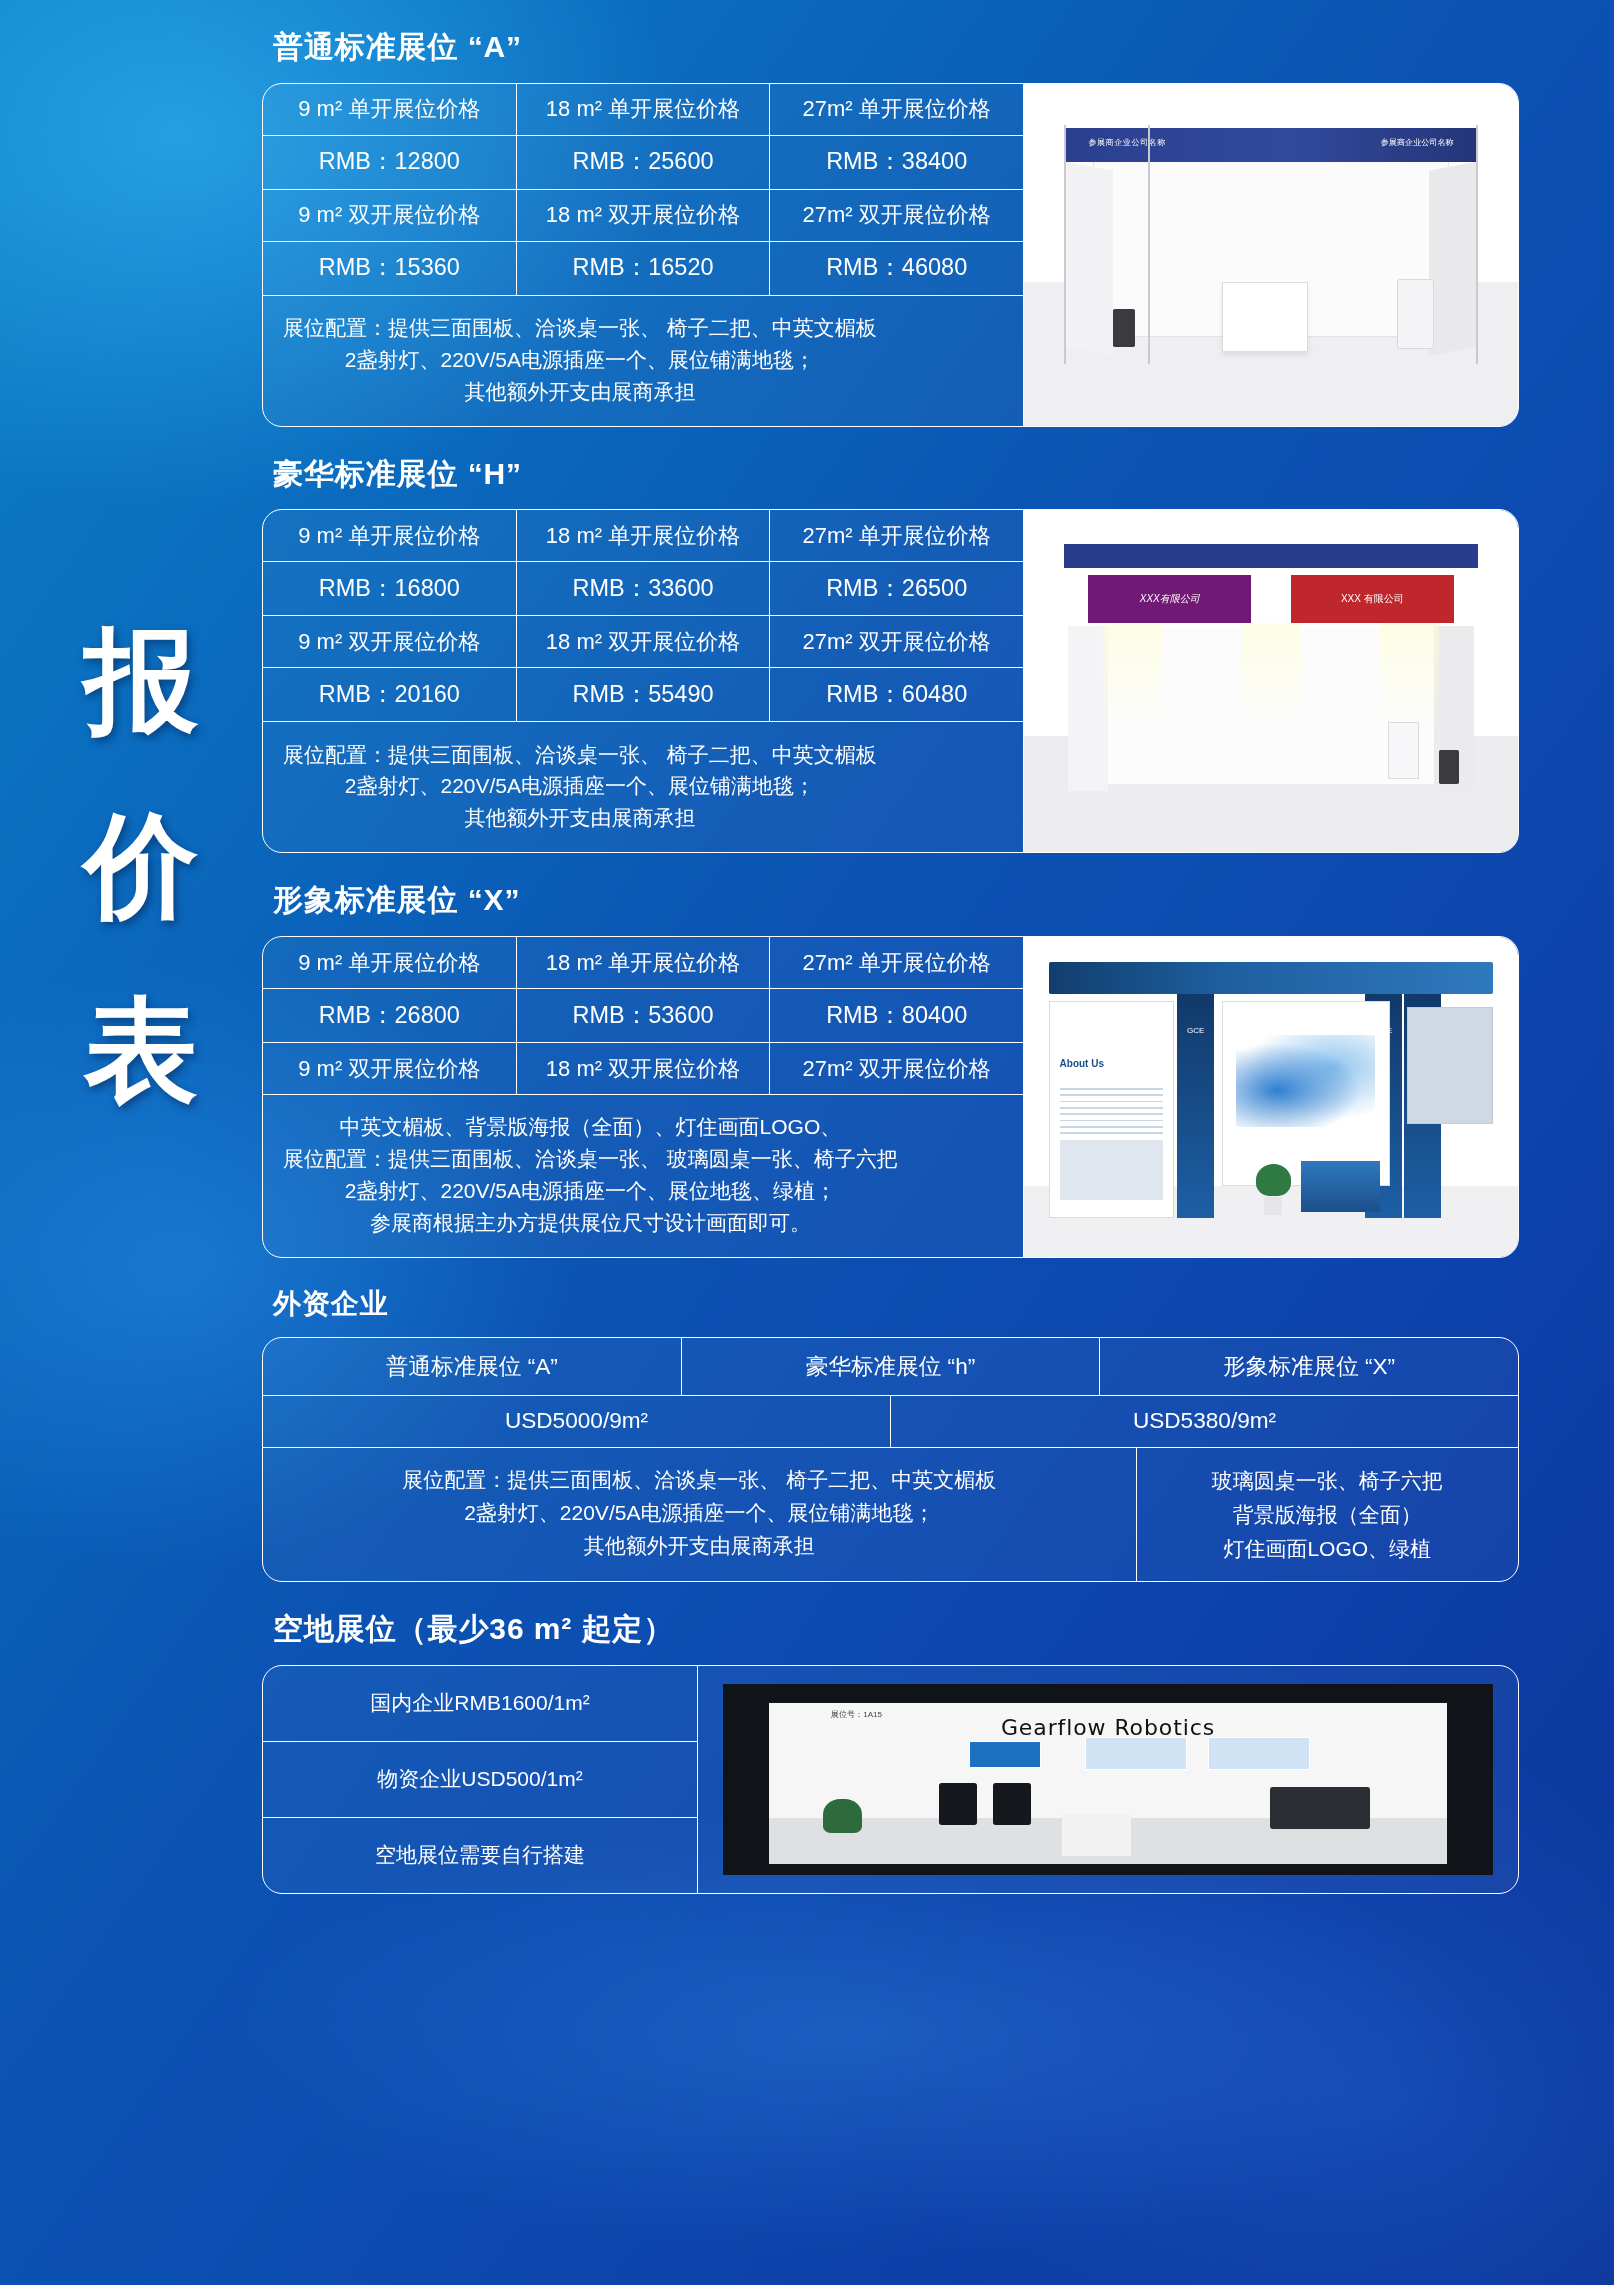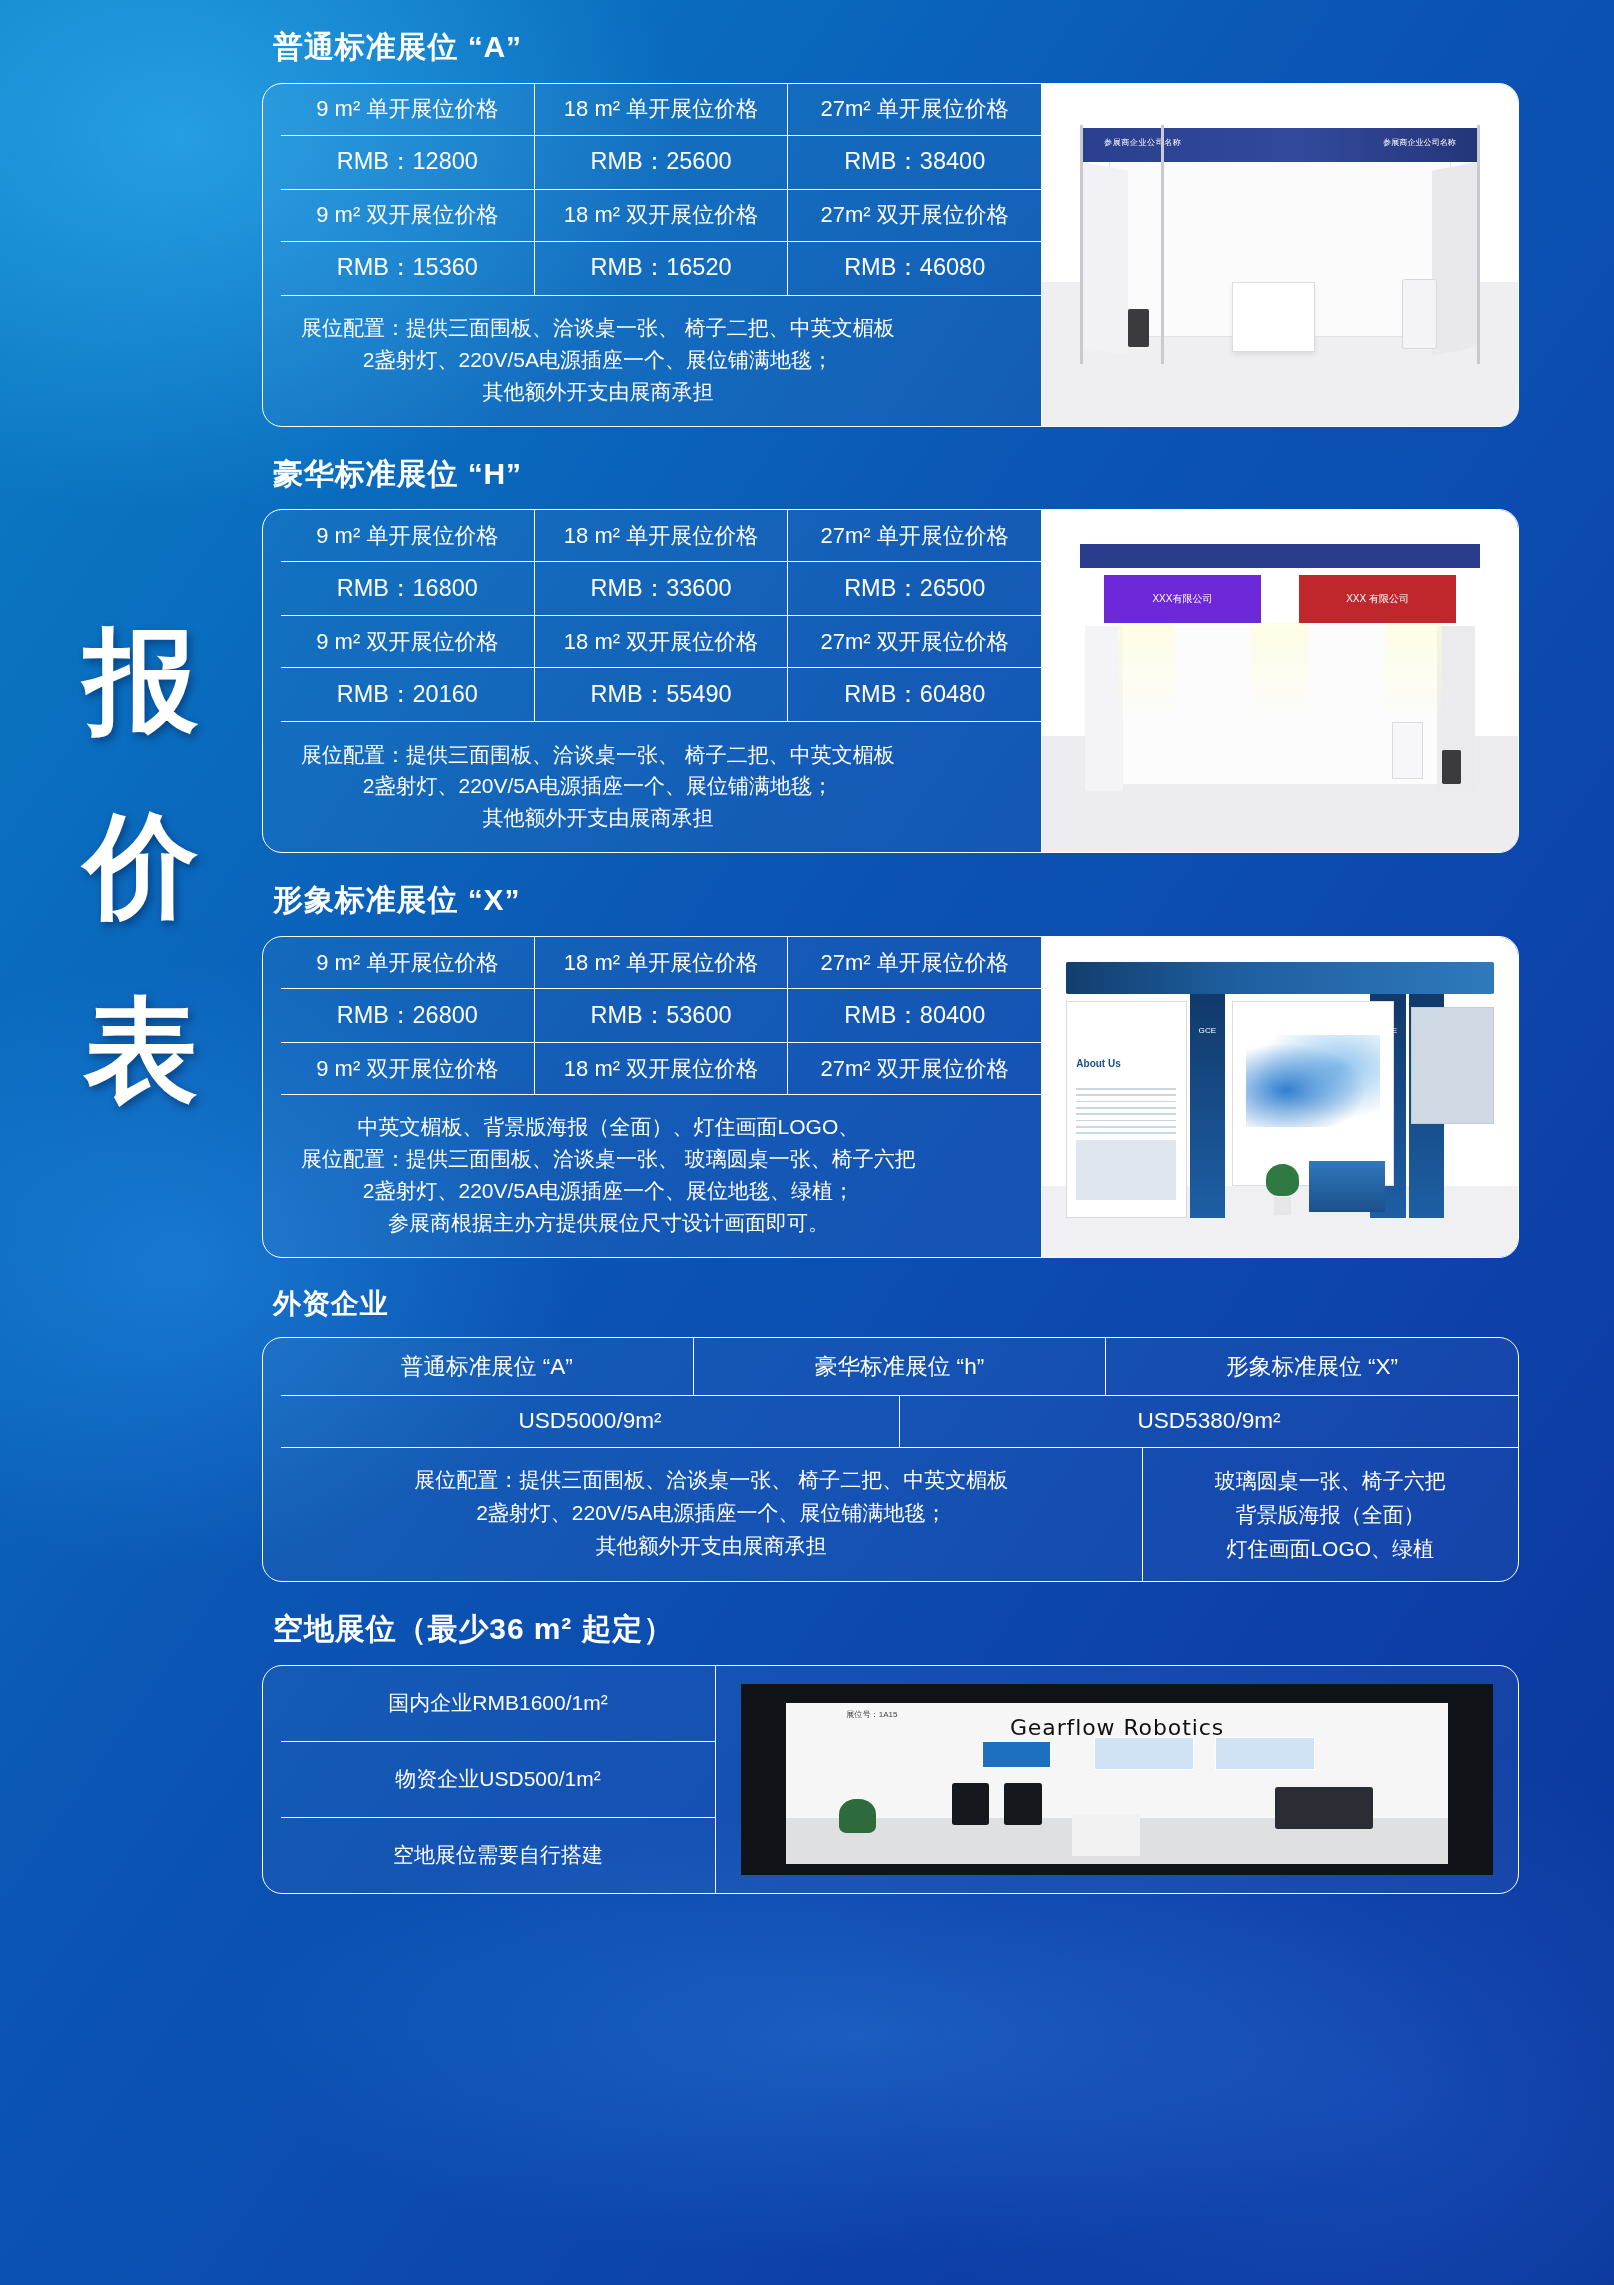--- a/index.html
+++ b/index.html
@@ -80,21 +80,20 @@
     letter-spacing: 0.9px;
   }
   .section-title.small { font-size: 28px; }
 
   .card {
     border: 1.8px solid #ffffff;
     border-radius: 20px;
     overflow: hidden;
     display: flex;
     background: rgba(255,255,255,0.04);
-    padding-left: 18px;
   }
 
   .price-table {
     flex: 0 0 760px;
     border-right: 1.8px solid #ffffff;
     display: flex;
     flex-direction: column;
   }
 
   .prow {
@@ -146,21 +145,21 @@
 
   
   .imgH { background:#ffffff; }
   .boothH-floor { position:absolute; left:0; right:0; bottom:0; height:34%; background:#ededf0; }
   .boothH-back { position:absolute; left:14%; right:14%; top:34%; bottom:20%; background:#fcfcfd; }
   .boothH-left { position:absolute; left:9%; top:34%; width:8%; bottom:18%; background:#f4f4f6; }
   .boothH-right { position:absolute; right:9%; top:34%; width:8%; bottom:18%; background:#ebebee; }
   .boothH-topbar { position:absolute; left:8%; right:8%; top:10%; height:7%; background:#2a3d8c; }
   .boothH-topbar .tl { position:absolute; left:5%; top:22%; font-size:7.2px; color:#fff;}
   .boothH-topbar .tr { position:absolute; right:5%; top:22%; font-size:7.2px; color:#fff;}
-  .boothH-red1 { position:absolute; left:13%; top:19%; width:33%; height:14%; background:#6d28d9; color:#fff; font-size:10px; display:flex; align-items:center; justify-content:center;}
+  .boothH-red1 { position:absolute; left:13%; top:19%; width:33%; height:14%; background:#701a75; color:#fff; font-size:10px; display:flex; align-items:center; justify-content:center;font-style:italic;}
   .boothH-red2 { position:absolute; right:13%; top:19%; width:33%; height:14%; background:#c0272d; color:#fff; font-size:10px; display:flex; align-items:center; justify-content:center;}
   .boothH-chair { position:absolute; right:20%; top:62%; width:6%; height:16%; background:#f7f7f9; border:0.9px solid #dcdce0;}
   .boothH-bin { position:absolute; right:12%; top:70%; width:4%; height:10%; background:#3a3a3f; border-radius:1.8px;}
   .boothH-light { position:absolute; top:33%; width:12%; height:30%;
      background: linear-gradient(to bottom, rgba(255,255,210,0.55), rgba(255,255,210,0)); }
 
   
   .imgX { background:#ffffff; }
   .bx-floor { position:absolute; left:0; right:0; bottom:0; height:22%; background:#f0f0f2;}
   .bx-topbanner { position:absolute; left:5%; right:5%; top:8%; height:10%;

